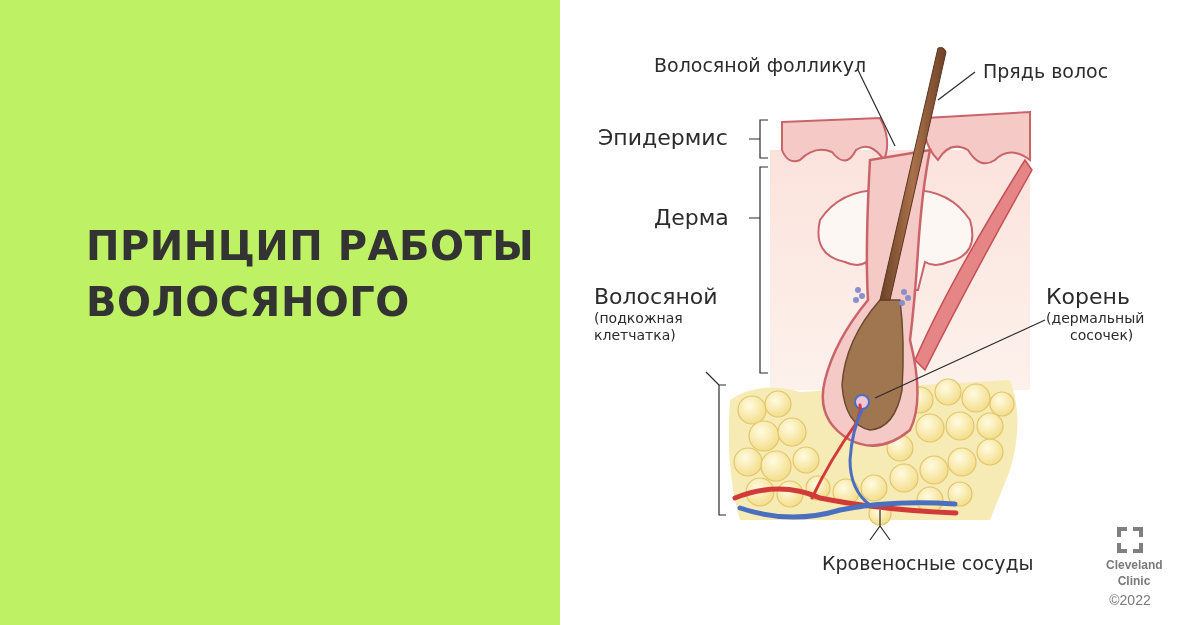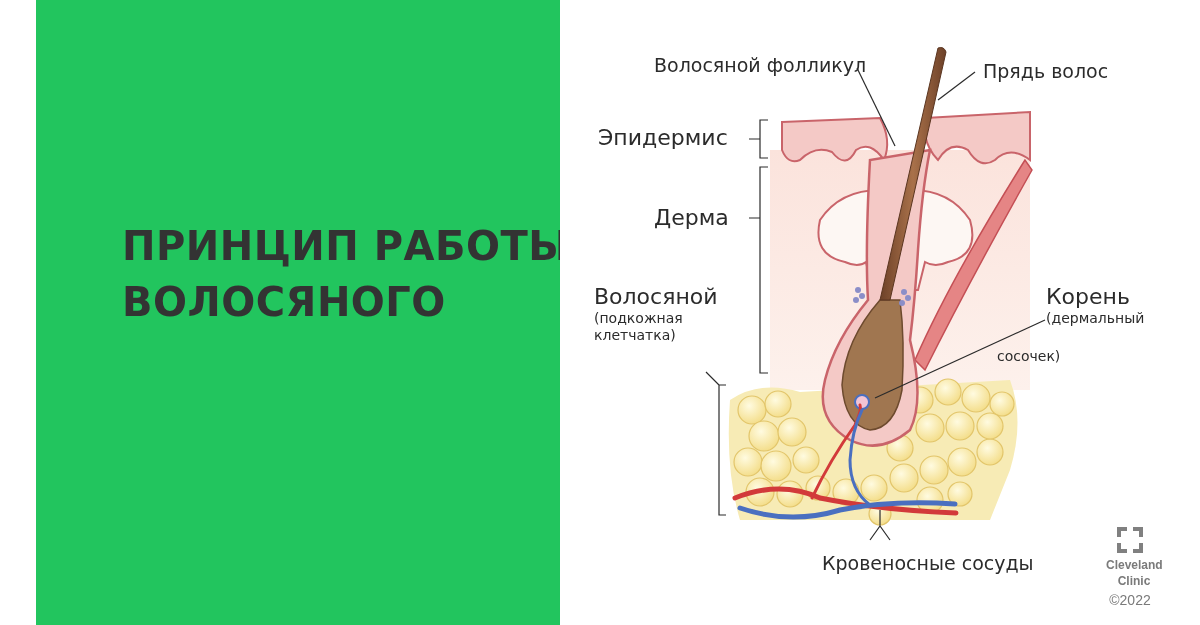--- a/index.html
+++ b/index.html
@@ -3,22 +3,21 @@
 <meta charset="utf-8">
 <style>
   html, body { margin: 0; padding: 0; }
   body {
     width: 1200px; height: 625px; position: relative; overflow: hidden;
     background: #ffffff;
     font-family: "DejaVu Sans", "Liberation Sans", sans-serif;
   }
   .left-panel {
     position: absolute; left: 0; top: 0; width: 560px; height: 625px;
-    background: #22c55e;
-    margin-left: 36px;
+    background: #bef264;
   }
   .title {
     position: absolute; left: 86px; top: 218px; width: 460px;
     font-family: "DejaVu Sans", sans-serif; font-weight: bold;
     font-size: 40px; line-height: 56px; color: #333333;
     letter-spacing: 0.5px;
   }
   .title div { white-space: nowrap; }
   .right-panel { position: absolute; left: 560px; top: 0; width: 640px; height: 625px; background:#fff; }
   svg.illus { position: absolute; left: 0; top: 0; }
@@ -140,21 +139,21 @@
 
 <div class="lbl lbl-sm" style="left:654px; top:54px;">Волосяной фолликул</div>
 <div class="lbl lbl-sm" style="left:983px; top:60px;">Прядь волос</div>
 <div class="lbl lbl-big" style="left:598px; top:125px;">Эпидермис</div>
 <div class="lbl lbl-big" style="left:654px; top:205px;">Дерма</div>
 <div class="lbl lbl-big" style="left:594px; top:284px;">Волосяной</div>
 <div class="lbl lbl-sub" style="left:594px; top:310px;">(подкожная</div>
 <div class="lbl lbl-sub" style="left:594px; top:327px;">клетчатка)</div>
 <div class="lbl lbl-big" style="left:1046px; top:284px;">Корень</div>
 <div class="lbl lbl-sub" style="left:1046px; top:310px;">(дермальный</div>
-<div class="lbl lbl-sub" style="left:997px; top:327px;margin-top:21px;">сосочек)</div>
+<div class="lbl lbl-sub" style="left:1070px; top:327px;">сосочек)</div>
 <div class="lbl lbl-sm" style="left:822px; top:552px;">Кровеносные сосуды</div>
 
 <div class="logo">
   <svg width="26" height="26" viewBox="0 0 26 26">
     <path d="M0 0 H10 V4 H4 V10 H0 Z M16 0 H26 V10 H22 V4 H16 Z M0 16 H4 V22 H10 V26 H0 Z M22 16 H26 V26 H16 V22 H22 Z" fill="#808080"></path>
   </svg>
   <div class="name">Cleveland</div>
   <div class="name">Clinic</div>
   <div class="copy">©2022</div>
 </div>

